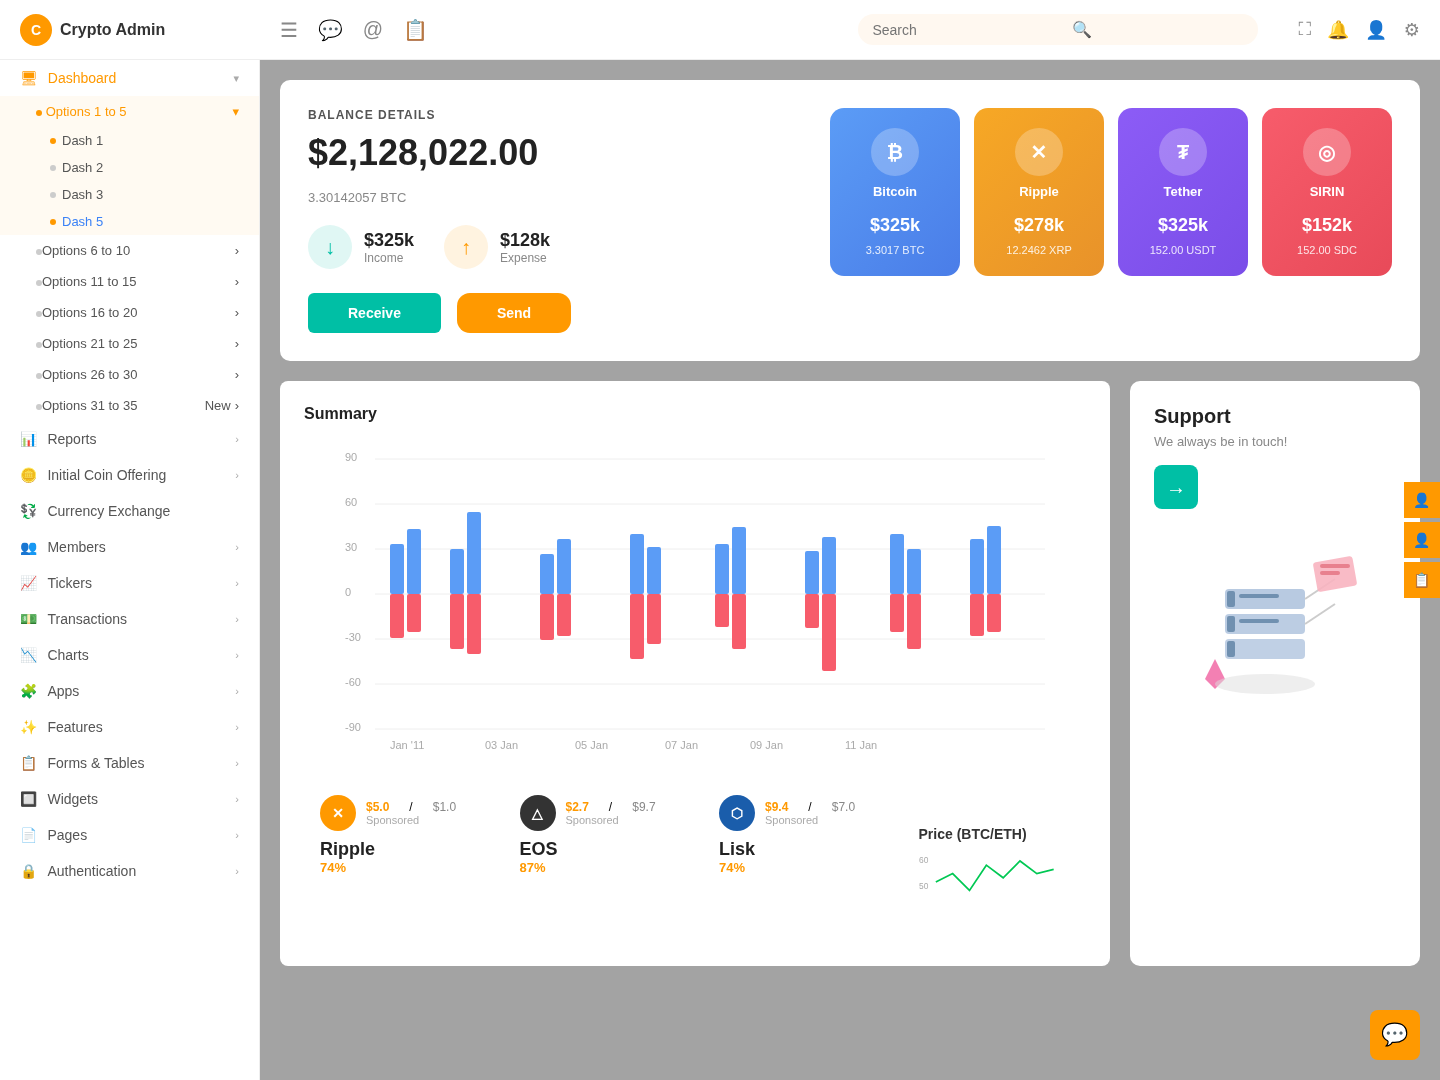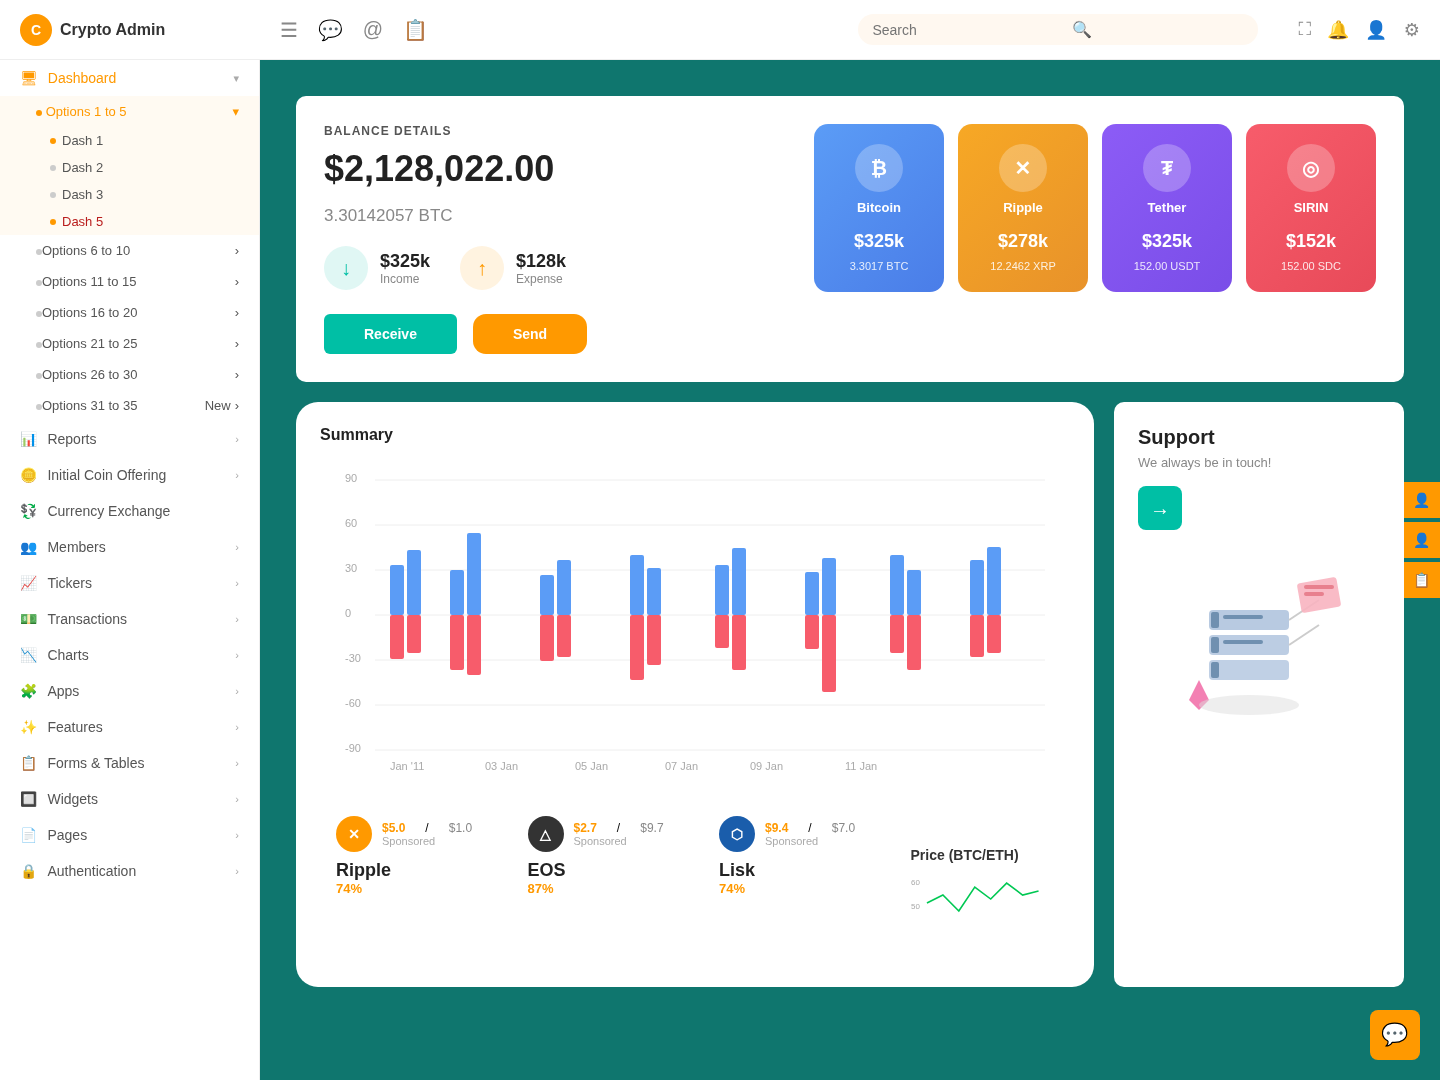--- a/index.html
+++ b/index.html
@@ -33,28 +33,28 @@
     
     .sub-group { background: #fffaf2; }
     .sub-item { display: flex; align-items: center; padding: 8px 20px 8px 36px; cursor: pointer; color: #555; font-size: 13px; gap: 20px; justify-content: space-between; }
     .sub-item.active { color: #f90; }
     .sub-sub-item { padding: 6px 20px 6px 50px; font-size: 13px; cursor: pointer; color: #555; display: flex; align-items: center; gap: 6px; }
     .dot { width: 6px; height: 6px; border-radius: 50%; background: #ccc; display: inline-block; }
     .dot.active { background: #f90; }
     .dot.orange { background: #f90; }
 
     
-    .main { flex: 1; overflow-y: auto; padding: 36px; background: #0f766e; }
+    .main { flex: 1; overflow-y: auto; padding: 20px; background: #a3a3a3; }
 
     
     .balance-card { background: #fff; border-radius: 10px; padding: 28px; margin-bottom: 20px; display: flex; align-items: flex-start; gap: 30px; }
     .balance-left { flex: 1; }
     .balance-label { font-size: 12px; font-weight: 700; color: #555; letter-spacing: 1px; text-transform: uppercase; margin-bottom: 10px; }
     .balance-amount { font-size: 36px; font-weight: 700; color: #222; margin-bottom: 4px; }
-    .balance-btc { font-size: 17px; color: #888; margin-bottom: 20px; margin-top: 16px; }
+    .balance-btc { font-size: 13px; color: #888; margin-bottom: 20px; margin-top: 16px; }
     .balance-stats { display: flex; gap: 30px; margin-bottom: 24px; }
     .stat-box { display: flex; align-items: center; gap: 12px; }
     .stat-icon { width: 44px; height: 44px; border-radius: 50%; display: flex; align-items: center; justify-content: center; font-size: 20px; }
     .stat-icon.teal { background: #e0f7f4; color: #00bfa5; }
     .stat-icon.orange { background: #fff3e0; color: #f90; }
     .stat-val { font-size: 18px; font-weight: 700; color: #222; }
     .stat-lbl { font-size: 12px; color: #888; }
     .balance-btns { display: flex; gap: 16px; }
     .btn-receive { background: #00bfa5; color: #fff; border: none; border-radius: 6px; padding: 12px 40px; font-size: 14px; font-weight: 600; cursor: pointer; }
     .btn-send { background: #f90; color: #fff; border: none; border-radius: 13px; padding: 12px 40px; font-size: 14px; font-weight: 600; cursor: pointer; }
@@ -66,21 +66,21 @@
     .crypto-card.ripple { background: linear-gradient(135deg, #f7a825, #e8922a); }
     .crypto-card.tether { background: linear-gradient(135deg, #8c5cf6, #7a4de8); }
     .crypto-card.sirin { background: linear-gradient(135deg, #f75c6b, #e84a59); }
     .crypto-icon { width: 48px; height: 48px; border-radius: 50%; background: rgba(255,255,255,0.25); display: flex; align-items: center; justify-content: center; font-size: 20px; font-weight: bold; }
     .crypto-name { font-size: 13px; font-weight: 600; }
     .crypto-usd { font-size: 18px; font-weight: 700; margin-top: 8px; }
     .crypto-btc { font-size: 11px; opacity: 0.85; }
 
     
     .bottom-row { display: flex; gap: 20px; }
-    .summary-card { background: #fff; border-radius: 22px; padding: 24px; flex: 1; }
+    .summary-card { background: #fff; border-radius: 8px; padding: 24px; flex: 1; }
     .summary-title { font-size: 16px; font-weight: 700; color: #222; margin-bottom: 16px; }
     .chart-area { position: relative; height: 320px; }
     .chart-svg { width: 100%; height: 100%; }
 
     .support-card { background: #fff; border-radius: 10px; padding: 24px; width: 290px; flex-shrink: 0; }
     .support-title { font-size: 20px; font-weight: 700; color: #222; margin-bottom: 6px; }
     .support-sub { font-size: 13px; color: #888; margin-bottom: 16px; }
     .support-btn { width: 44px; height: 44px; background: #00bfa5; border-radius: 8px; display: flex; align-items: center; justify-content: center; cursor: pointer; color: #fff; font-size: 20px; }
     .support-img { margin-top: 20px; display: flex; justify-content: center; }
     .server-illustration { width: 200px; height: 180px; }
@@ -159,21 +159,21 @@
         <span>Dash 1</span>
       </div>
       <div class="sub-sub-item">
         <span class="dot"></span>
         <span>Dash 2</span>
       </div>
       <div class="sub-sub-item">
         <span class="dot"></span>
         <span>Dash 3</span>
       </div>
-      <div class="sub-sub-item" style="color:#b91c1c">
+      <div class="sub-sub-item" style="color:#3b82f6">
         <span class="dot orange"></span>
         <span>Dash 5</span>
       </div>
     </div>
 
     <div class="sub-item">
       <div class="left"><span class="dot"></span><span>Options 6 to 10</span></div>
       <span class="chevron">›</span>
     </div>
     <div class="sub-item">

